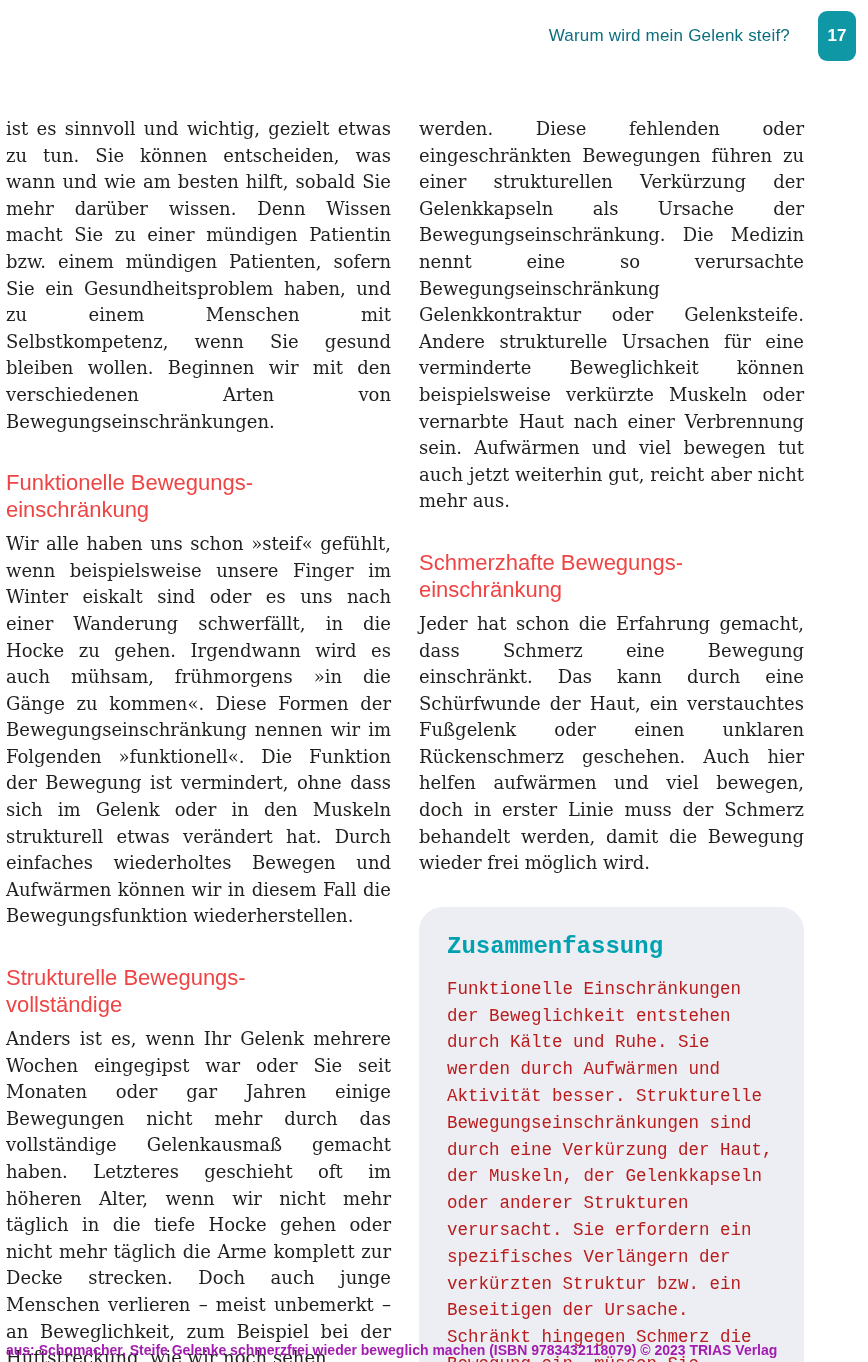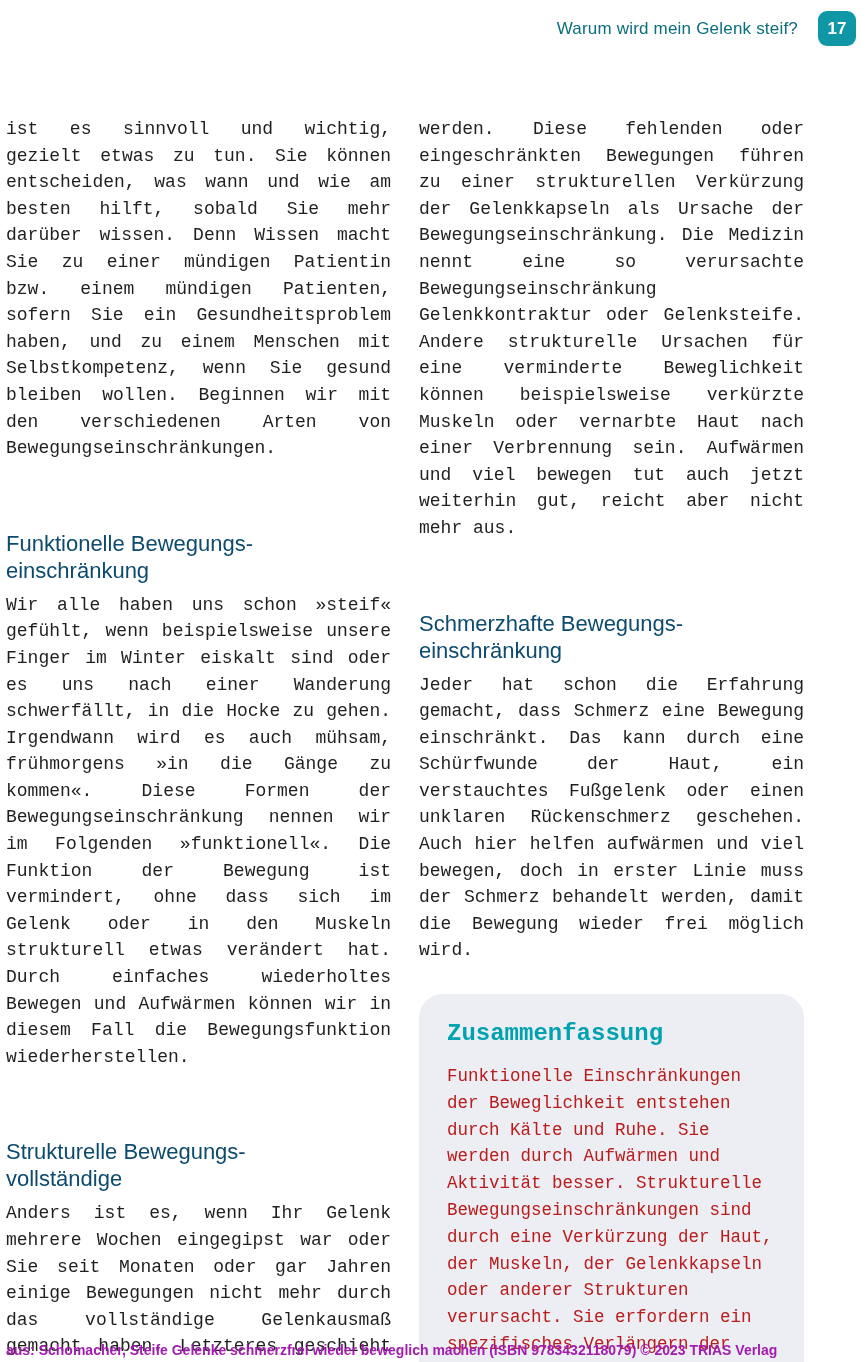--- a/index.html
+++ b/index.html
@@ -16,34 +16,34 @@
 
   
   .page-header {
     position: absolute;
     top: 11px;
     left: 12px;
     right: 12px;
     display: flex;
     justify-content: flex-end;
     align-items: center;
-    gap: 20px;
+    gap: 28px;
   }
   .running-title {
     font-family: "Liberation Sans", sans-serif;
     font-size: 17px;
     color: #0b6e7d;
     letter-spacing: 0.2px;
   }
   .page-number-badge {
     display: flex;
     align-items: center;
     justify-content: center;
     width: 38px;
-    height: 35px;
+    height: 50px;
     border-radius: 9px;
     background: #0f97a5;
     color: #ffffff;
     font-family: "Liberation Sans", sans-serif;
     font-size: 17px;
     font-weight: bold;
   }
 
   
   .columns {
@@ -54,31 +54,30 @@
     display: grid;
     grid-template-columns: 1fr 1fr;
     column-gap: 28px;
   }
   .column { min-width: 0; }
   .body-text {
     font-size: 18px;
     line-height: 26.6px;
     text-align: justify;
     hyphens: auto;
-    font-family: Liberation Mono, monospace;
     -webkit-hyphens: auto;
   }
   .section-heading {
     font-family: "Liberation Sans", sans-serif;
     font-weight: normal;
     font-size: 22px;
     line-height: 27px;
-    color: #0c4a6e;
+    color: #ef4444;
     white-space: pre-line;
-    margin-top: 68px;
+    margin-top: 34px;
     margin-bottom: 8px;
   }
 
   
   .summary-box {
     margin-top: 30px;
     background: #edeef3;
     border-radius: 24px;
     padding: 26px 28px 32px 28px;
   }

